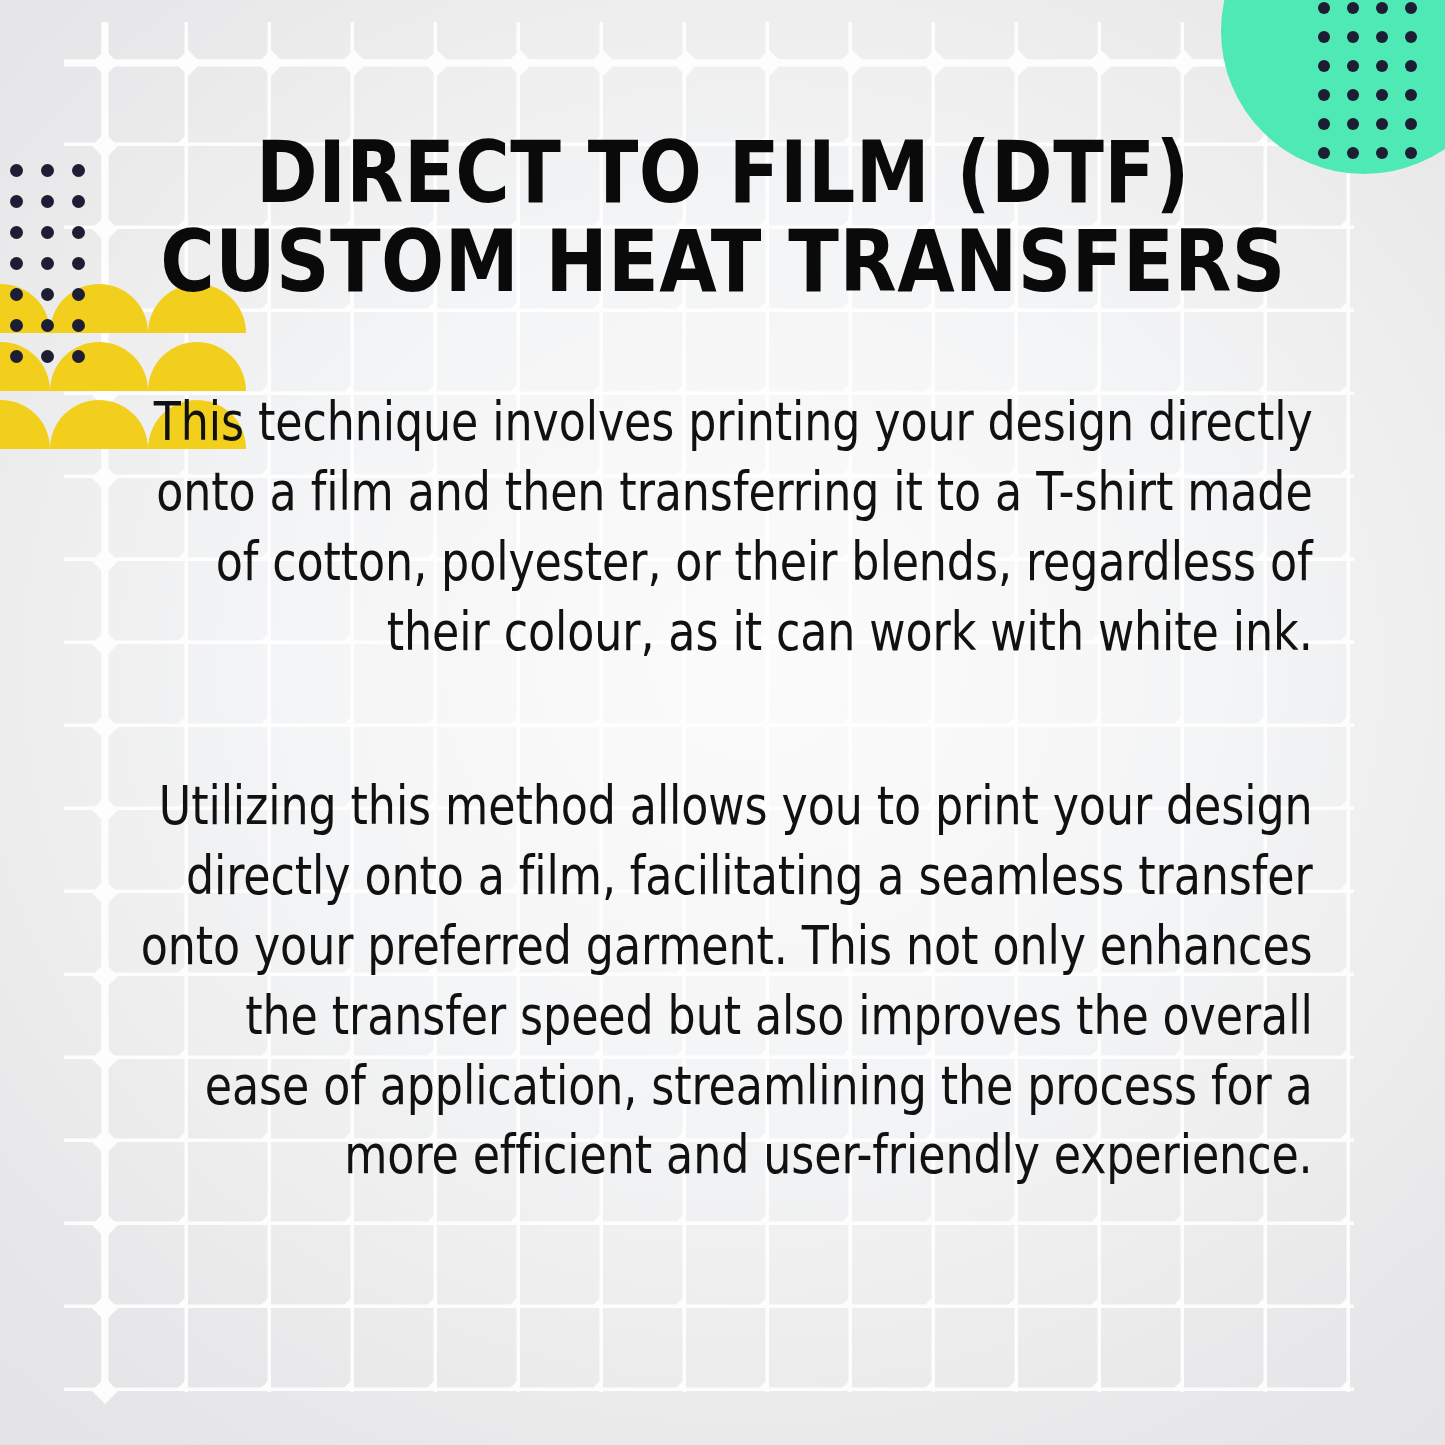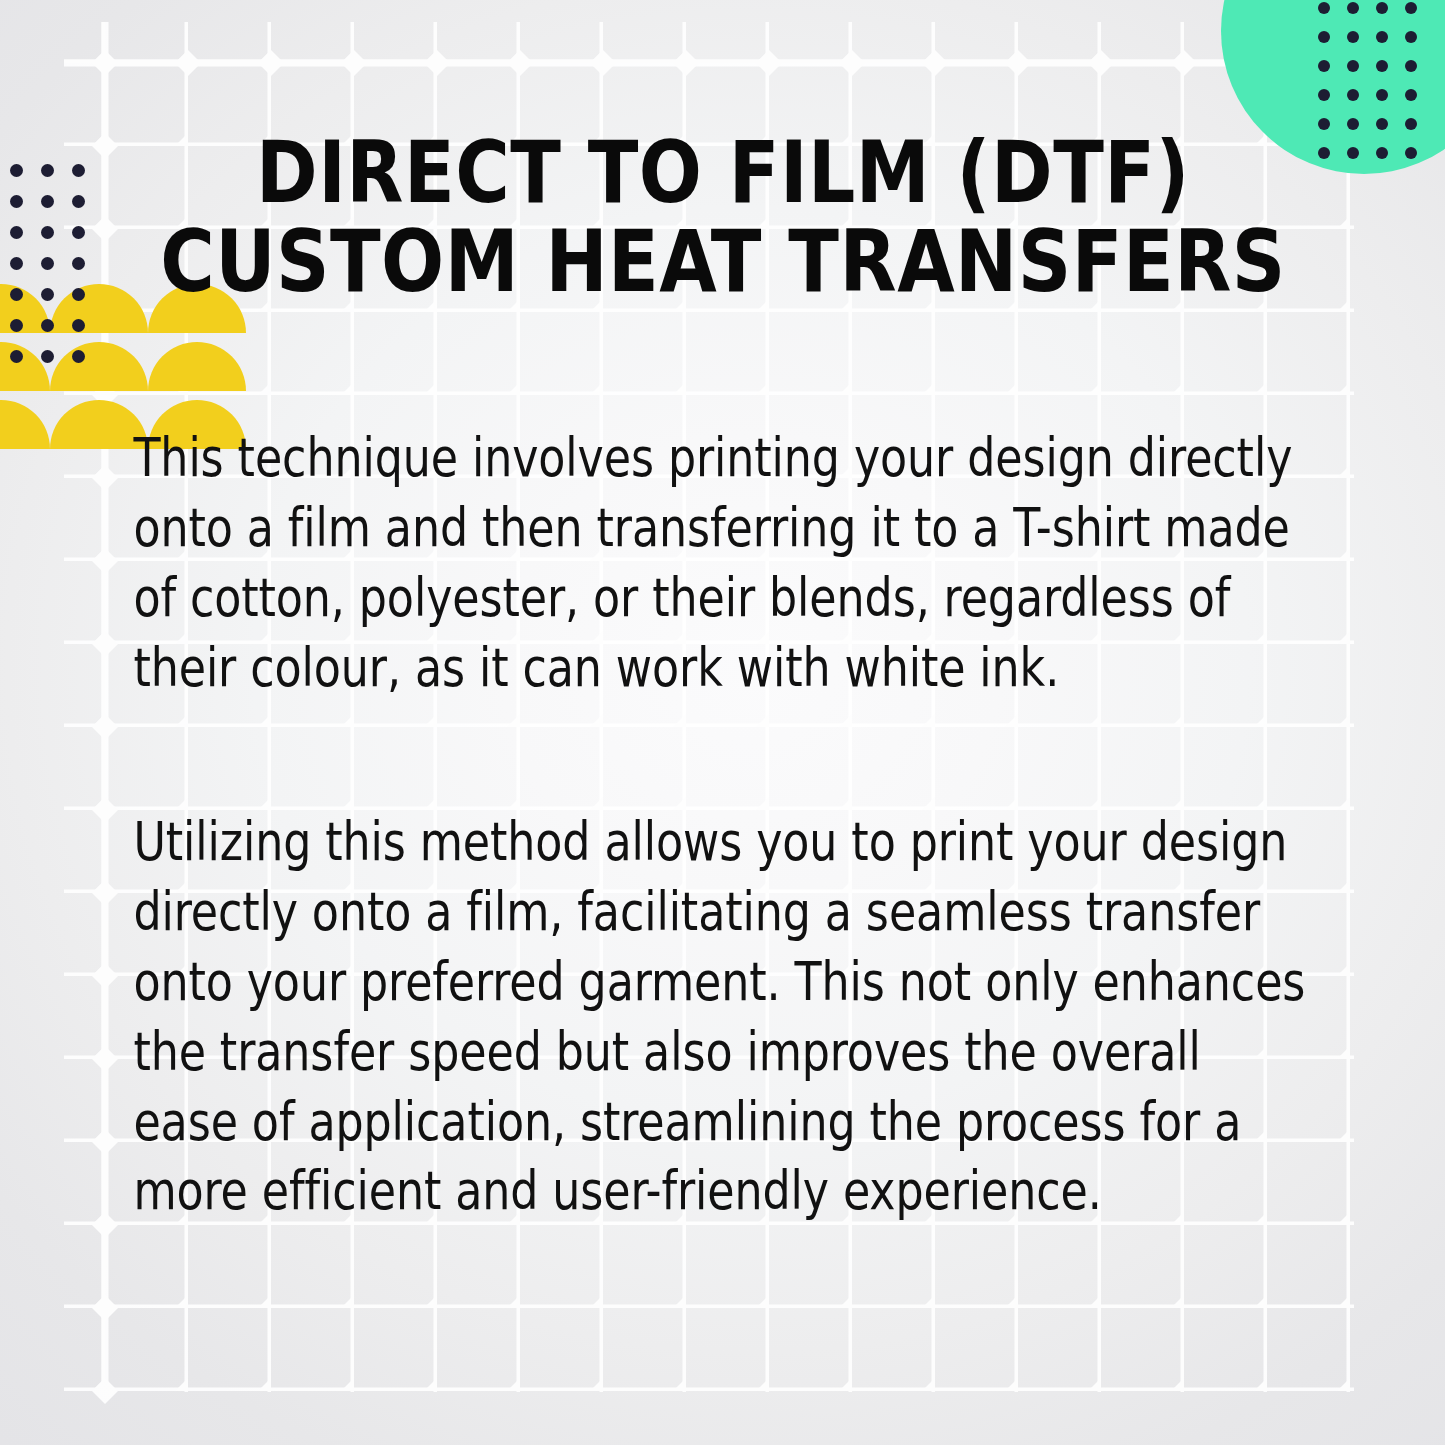--- a/index.html
+++ b/index.html
@@ -95,23 +95,23 @@
     font-weight: 700;
     font-size: 86px;
     line-height: 1.04;
     letter-spacing: 0.5px;
     text-transform: uppercase;
     transform: scaleX(0.96);
     -webkit-font-smoothing: antialiased;
   }
 
   .body-block {
-    margin-top: 116px;
+    margin-top: 80px;
     width: 1268px;
-    text-align: left;
+    text-align: right;
   }
 
   .paragraph {
     color: #111111;
     font-family: "Liberation Sans Narrow", "DejaVu Sans Condensed", "Liberation Sans", sans-serif;
     font-weight: 400;
     font-size: 53px;
     line-height: 1.32;
     letter-spacing: -0.1px;
     margin: 0;

